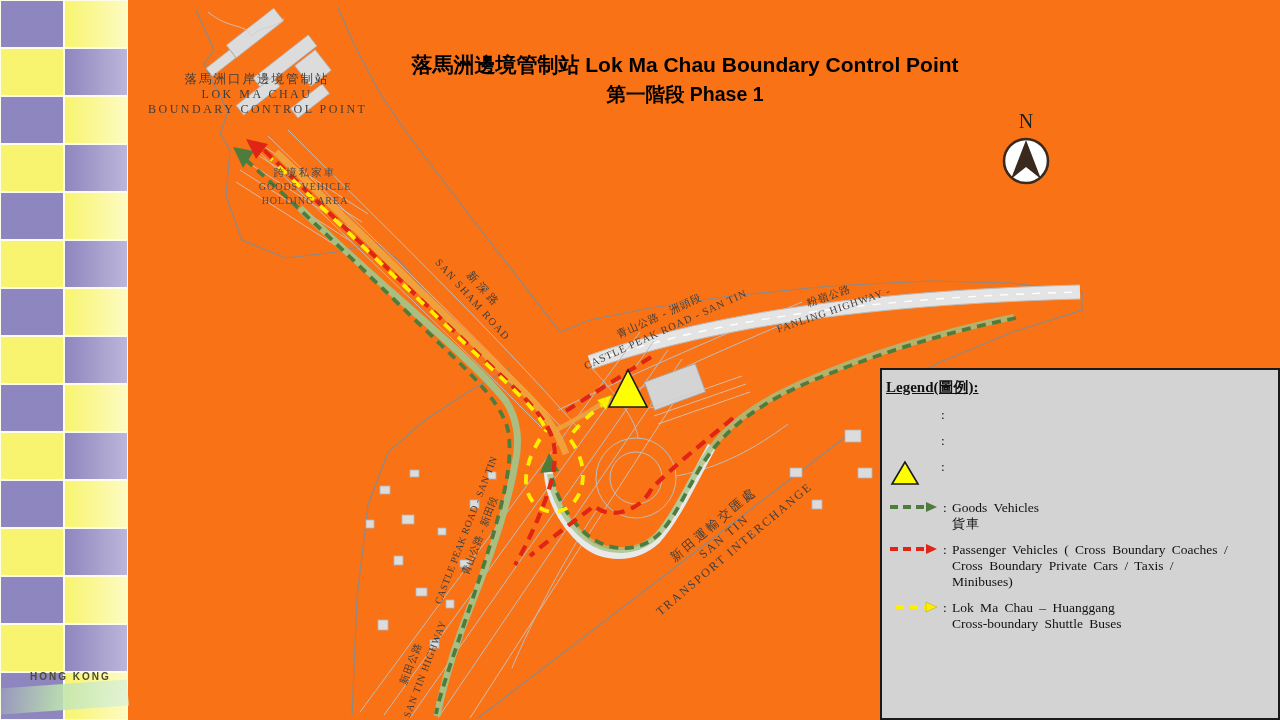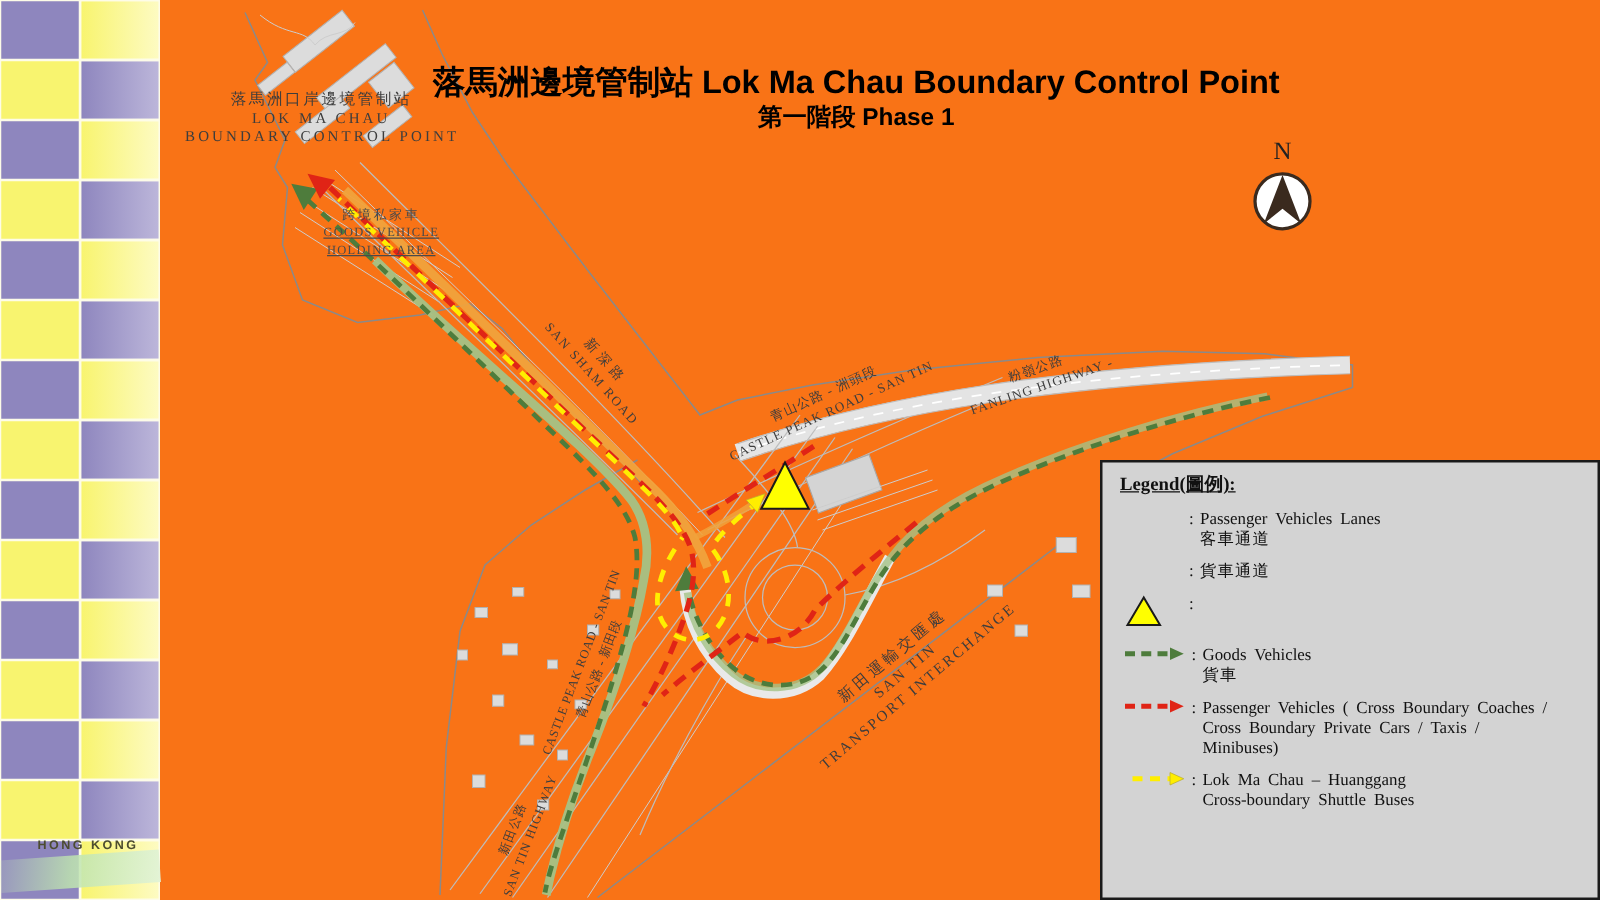--- a/index.html
+++ b/index.html
@@ -16,21 +16,21 @@
   .cy.g{background:linear-gradient(90deg,var(--sidebar_yellow),var(--sidebar_yellow_light));}
   .brand-wave{position:absolute;left:0;top:684px;width:128px;height:26px;z-index:31;
       background:linear-gradient(100deg,rgba(205,235,190,0.15),rgba(190,228,175,0.85) 45%,rgba(225,243,215,0.9));
       transform:rotate(-4deg);}
   .brand-text{position:absolute;left:30px;top:671px;z-index:32;font-family:"Liberation Sans",sans-serif;
       font-weight:bold;font-size:10px;letter-spacing:2px;color:#4c4c30;white-space:nowrap;}
 
   
   .title{position:absolute;left:90px;top:50px;width:1190px;text-align:center;z-index:10;
          font-family:"Liberation Sans",sans-serif;font-weight:bold;color:#000;}
-  .title .l1{font-size:26px;line-height:30px;}
+  .title .l1{font-size:21px;line-height:30px;}
   .title .l2{font-size:19.5px;line-height:28px;}
 
   
   svg.map{position:absolute;left:0;top:0;z-index:1;}
   .bnd{fill:none;stroke:var(--boundary_gray);stroke-width:1.2;}
   .road-edge{fill:none;stroke:#bdbdbd;stroke-width:1;}
   .thin{fill:none;stroke:#cdcdcd;stroke-width:0.8;}
   .hwy-band{fill:none;stroke:#e4e4e4;stroke-width:14;}
   .hwy-band2{fill:none;stroke:#e9e9e9;stroke-width:9;}
   .centerline{fill:none;stroke:#ffffff;stroke-width:1.4;stroke-dasharray:8 8;}
@@ -52,21 +52,21 @@
   .compass-needle{fill:#3a2a1e;}
 
   
   .mlabel{position:absolute;z-index:5;color:#3d3d3d;text-align:center;white-space:nowrap;}
   .mlabel div{white-space:nowrap;}
   .lbl-lmc{left:148px;top:72px;width:218px;line-height:15px;}
   .lbl-lmc .zh{font-size:12.5px;letter-spacing:2px;}
   .lbl-lmc .en{font-size:12px;letter-spacing:2.5px;}
   .lbl-hold{left:243px;top:166px;width:124px;line-height:14px;color:#4a4a4a;}
   .lbl-hold .zh{font-size:10.5px;letter-spacing:2px;}
-  .lbl-hold .en{font-size:10px;letter-spacing:1px;text-decoration:underline;}
+  .lbl-hold .en{font-size:10px;letter-spacing:1px;}
   .rot{transform-origin:0 0;line-height:15px;color:#3d3d3d;}
   .lbl-sansham{left:452px;top:243px;width:112px;transform:rotate(48deg);}
   .lbl-sansham .zh{font-size:11px;letter-spacing:4px;}
   .lbl-sansham .en{font-size:10.5px;letter-spacing:1.5px;}
   .lbl-castlene{left:566px;top:350px;width:198px;transform:rotate(-24.5deg);}
   .lbl-castlene .zh,.lbl-castlene .en{font-size:10.5px;letter-spacing:1px;}
   .lbl-fanling{left:764px;top:310px;width:132px;transform:rotate(-19deg);}
   .lbl-fanling .zh,.lbl-fanling .en{font-size:10.5px;letter-spacing:1px;}
   .lbl-castlew{left:430px;top:602px;width:160px;transform:rotate(-69deg);}
   .lbl-castlew .zh,.lbl-castlew .en{font-size:10px;letter-spacing:0.5px;}
@@ -74,21 +74,21 @@
   .lbl-inter .zh{font-size:12.5px;letter-spacing:3px;}
   .lbl-inter .en{font-size:12px;letter-spacing:2px;}
   .lbl-sthwy{left:384px;top:712px;width:110px;transform:rotate(-69deg);}
   .lbl-sthwy .zh,.lbl-sthwy .en{font-size:10px;letter-spacing:1px;}
   .north-n{position:absolute;left:1014px;top:110px;width:24px;text-align:center;z-index:5;
            font-size:20px;color:#222;}
 
   
   .legend{position:absolute;left:880px;top:368px;width:400px;height:352px;box-sizing:border-box;
           background:var(--legend_bg);border:2px solid #1a1a1a;z-index:20;
-          padding:6px 10px 0 14px;color:#111;}
+          padding:6px 10px 0 4px;color:#111;}
   .legend-title{font-size:15px;font-weight:bold;text-decoration:underline;margin:2px 0 10px 0;}
   .lrow{display:flex;align-items:flex-start;margin-bottom:10px;font-size:13.5px;line-height:16px;}
   .sw{flex:0 0 46px;padding-left:4px;margin-top:1px;}
   .colon{flex:0 0 14px;text-align:center;}
   .ltext{flex:1;}
   .ltext .en{word-spacing:3px;}
   .ltext .zh{font-size:13px;letter-spacing:1px;}
   .sw-bar{width:40px;height:11px;border-radius:2px;margin-top:3px;}
   .sw-bar.p{background:var(--lane_passenger);}
   .sw-bar.g{background:var(--lane_goods);}
@@ -252,31 +252,26 @@
     <div class="l1">落馬洲邊境管制站 Lok Ma Chau Boundary Control Point</div>
     <div class="l2">第一階段 Phase 1</div>
   </div>
 
   <div class="legend">
     <div class="legend-title">Legend(圖例):</div>
 
     <div class="lrow">
       <span class="sw"><span class="sw-bar p"></span></span>
       <span class="colon">:</span>
+    </div>
+
+    <div class="lrow">
+      <span class="sw"><span class="sw-bar g"></span></span>
+      <span class="colon">:</span>
       <span class="ltext">
-        <div class="en">Passenger Vehicles  Lanes</div>
-        <div class="zh">客車通道</div>
-      </span>
-    </div>
-
-    <div class="lrow">
-      <span class="sw"><span class="sw-bar g"></span></span>
-      <span class="colon">:</span>
-      <span class="ltext">
-        <div class="zh">貨車通道</div>
       </span>
     </div>
 
     <div class="lrow">
       <span class="sw">
         <svg width="30" height="26">
           <polygon points="15,2 2,24 28,24" class="tri"></polygon>
         </svg>
       </span>
       <span class="colon">:</span>

